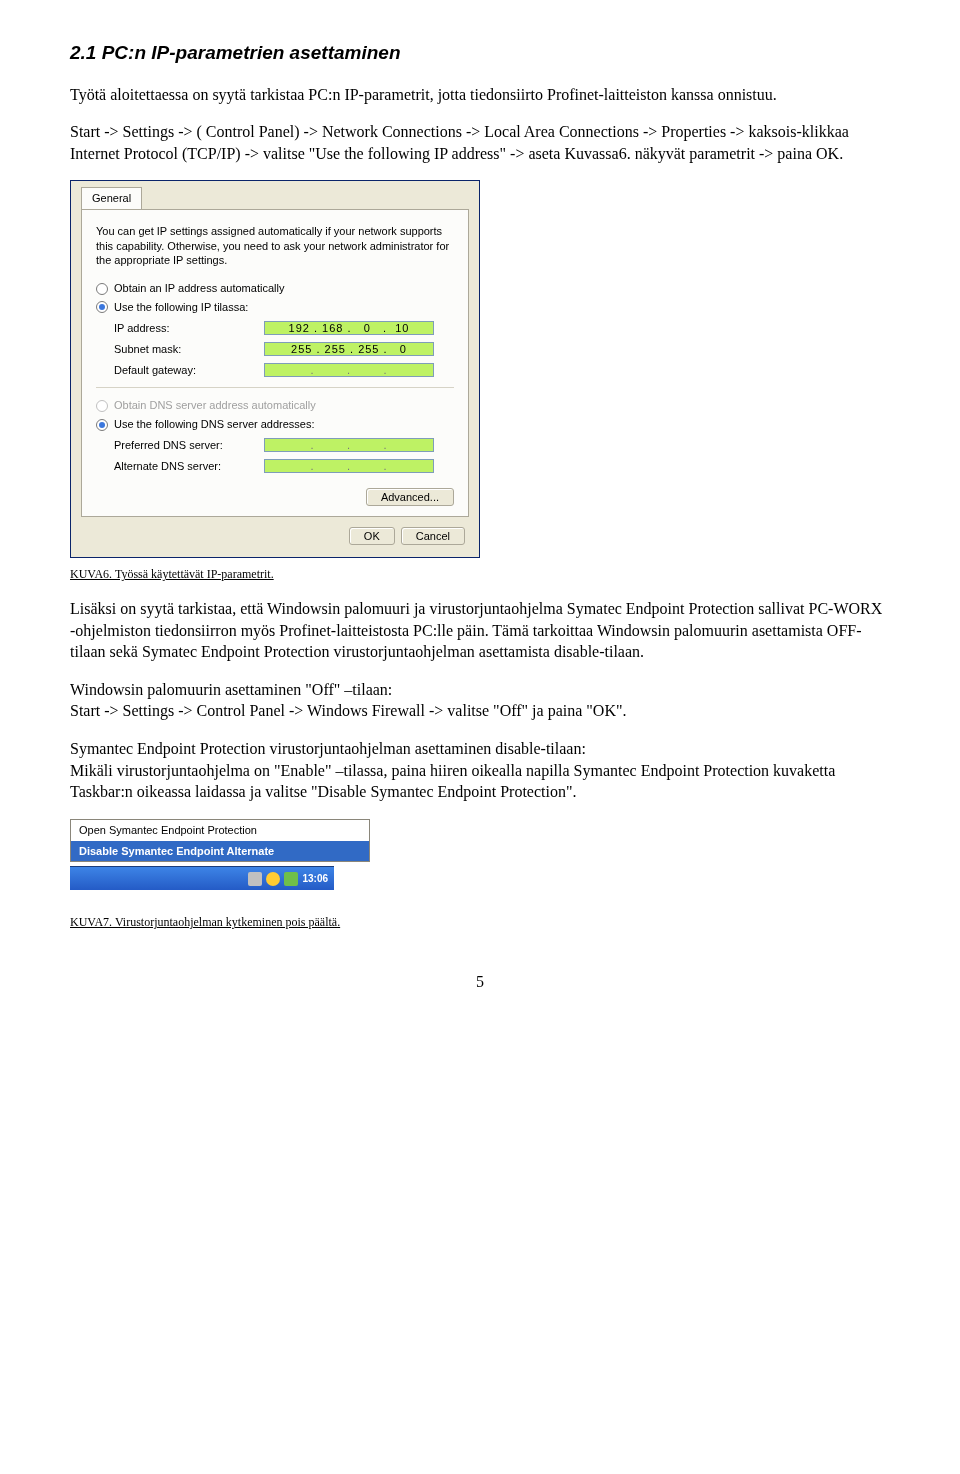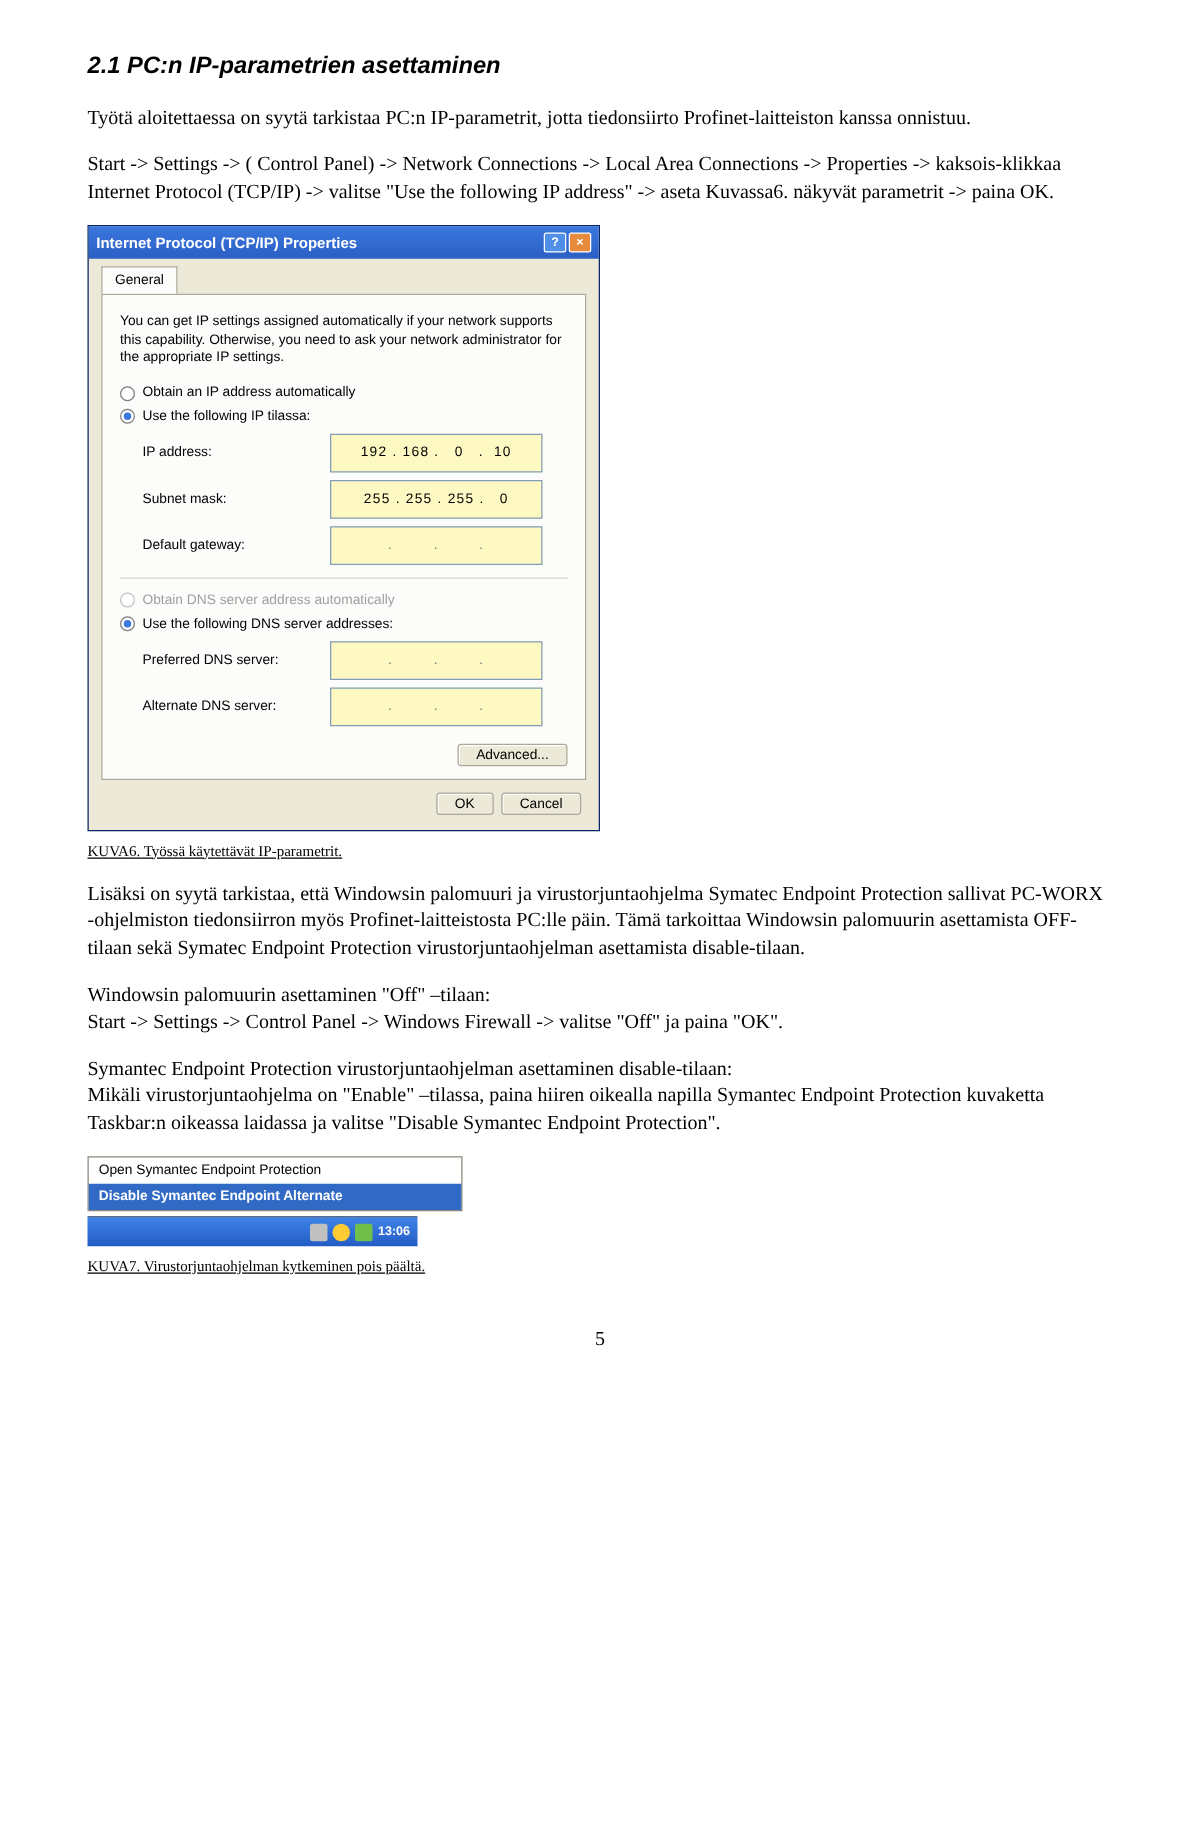--- a/index.html
+++ b/index.html
@@ -90,23 +90,23 @@
     display: block;
   }
   .radio.disabled { border-color: #c0c0c0; }
   .disabled-text { color: #a0a0a0; }
   .field-row {
     display: flex; align-items: center;
     margin: 6px 0 6px 18px;
   }
   .field-label { flex: 0 0 150px; font-size: 11px; }
   .ip-input {
-    width: 170px; height: 31px;
+    width: 170px; height: 14px;
     border: 1px solid #7f9db9;
-    background: #fef9c3;
+    background: #bef264;
     font-family: Tahoma, Arial, sans-serif;
     font-size: 11px;
     text-align: center;
     letter-spacing: 1px;
   }
   .ip-input.empty { color: #777; }
   .sep-line {
     border-top: 1px solid #d6d3c6; margin: 10px 0;
   }
   .btn {
@@ -176,27 +176,20 @@
 <body>
 
 <div class="heading">2.1  PC:n IP-parametrien asettaminen</div>
 
 <div class="para">Työtä aloitettaessa on syytä tarkistaa PC:n IP-parametrit, jotta tiedonsiirto Profinet-laitteiston kanssa onnistuu.</div>
 
 <div class="para">Start -&gt; Settings -&gt; ( Control Panel) -&gt; Network Connections -&gt; Local Area Connections -&gt; Properties -&gt; kaksois-klikkaa Internet Protocol (TCP/IP) -&gt; valitse "Use the following IP address" -&gt; aseta Kuvassa6. näkyvät parametrit -&gt; paina OK.</div>
 
 <div class="dialog-img-stub">
   <div class="win-dialog">
-    <div class="win-titlebar">
-      <span>Internet Protocol (TCP/IP) Properties</span>
-      <div class="win-title-btns">
-        <div class="win-tb-btn win-tb-help">?</div>
-        <div class="win-tb-btn">×</div>
-      </div>
-    </div>
     <div class="win-tab">
       <div class="tabstrip">
         <div class="tab">General</div>
       </div>
       <div class="tabbody">
         <div class="info-text">You can get IP settings assigned automatically if your network supports this capability. Otherwise, you need to ask your network administrator for the appropriate IP settings.</div>
 
         <div class="radio-row">
           <span class="radio"></span>
           <span>Obtain an IP address automatically</span>
@@ -267,15 +260,15 @@
   <div class="sep-menu-item">Open Symantec Endpoint Protection</div>
   <div class="sep-menu-item hl">Disable Symantec Endpoint Alternate</div>
 </div>
 <div class="taskbar-strip">
   <span class="tray-ico3"></span>
   <span class="tray-ico"></span>
   <span class="tray-ico2"></span>
   <span class="clock">13:06</span>
 </div>
 
-<div class="caption" style="margin-top:8px;">KUVA7. Virustorjuntaohjelman kytkeminen pois päältä.</div>
+<div class="caption" style="margin-top:24px;">KUVA7. Virustorjuntaohjelman kytkeminen pois päältä.</div>
 
 <div class="page-num">5</div>
 
 </body></html>

